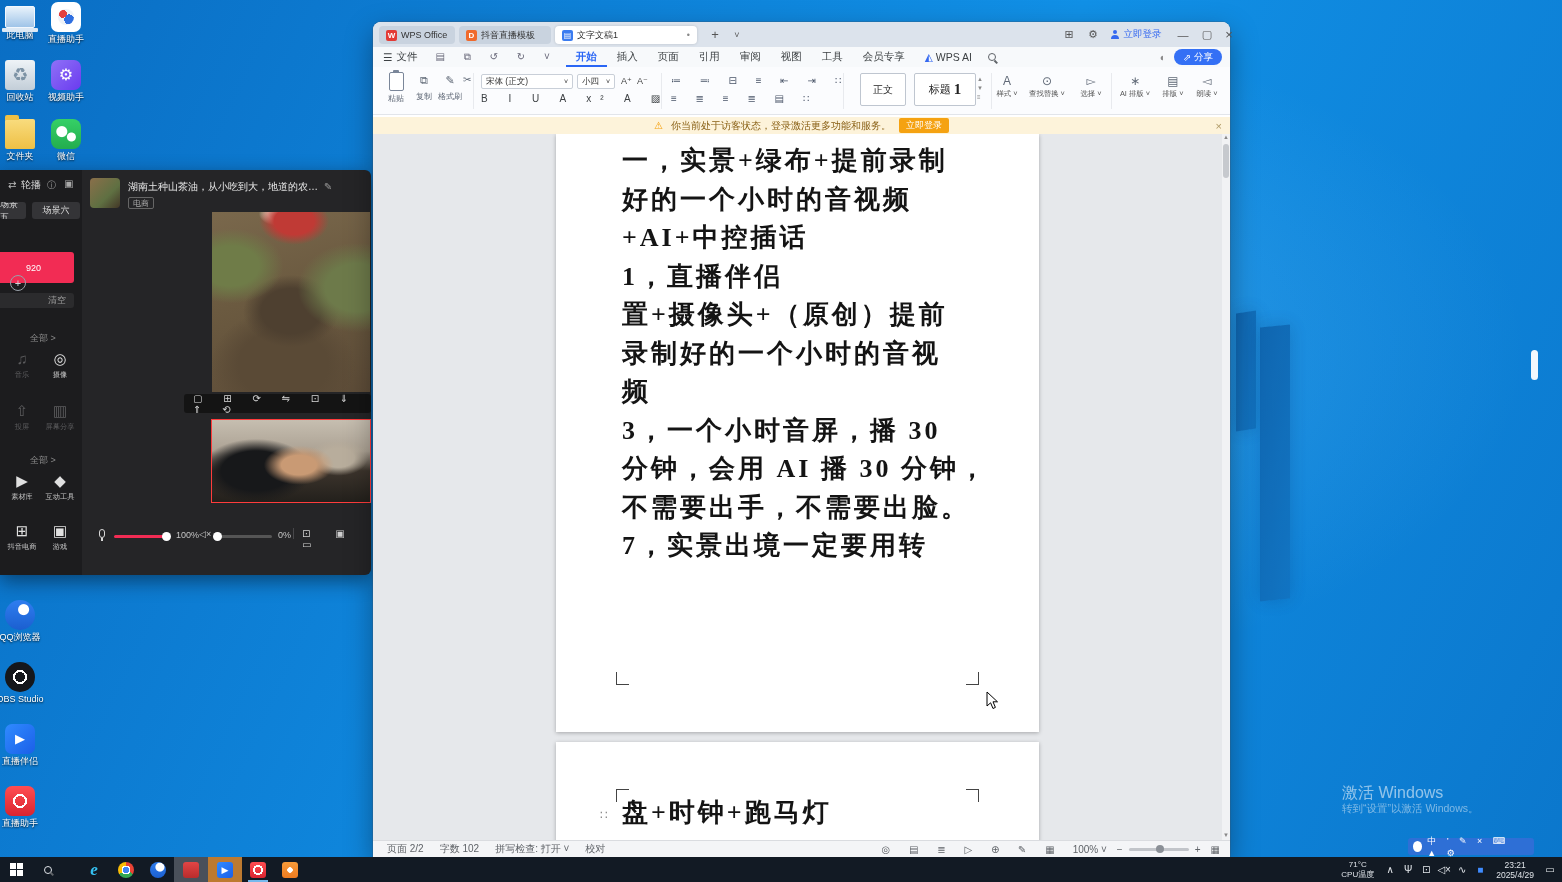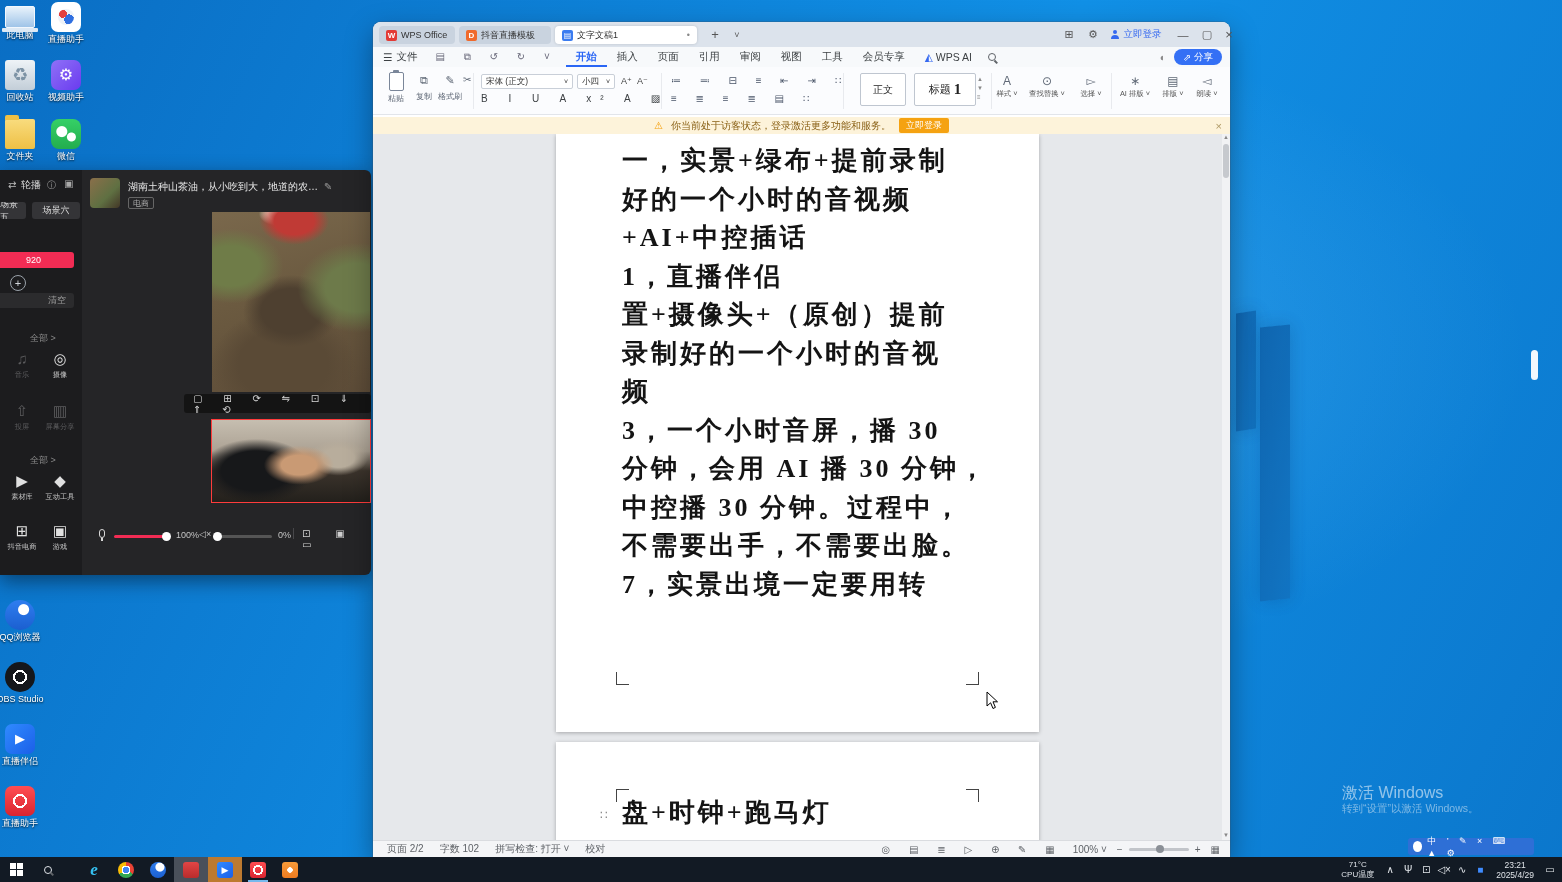--- a/index.html
+++ b/index.html
@@ -27,21 +27,21 @@
 .i-qqb{border-radius:50%;background:radial-gradient(circle at 62% 32%,#fff 0 5px,transparent 6px),linear-gradient(#2f7ef0,#1b5fd0)}
 .i-obs{border-radius:50%;background:radial-gradient(circle,transparent 0 5px,#fff 5px 7px,transparent 7px),#15171c}
 .i-comp{border-radius:7px;background:linear-gradient(135deg,#2f8bff,#1b5fe8);color:#fff;font-size:13px;line-height:30px}
 .i-redlive{border-radius:7px;background:radial-gradient(circle,transparent 0 5px,#fff 5px 7px,transparent 7px),linear-gradient(#ff4d52,#d92530)}
 .wmark1{font-size:16px;color:rgba(235,243,250,.6)}
 .wmark2{font-size:10.5px;color:rgba(235,243,250,.5)}
 
 #sapp{left:0;top:170px;width:371px;height:405px;background:#252527;border-radius:0 6px 6px 0;box-shadow:0 6px 20px rgba(0,0,0,.45);color:#ccc;font-size:9px}
 #sapp .side{position:absolute;left:0;top:0;width:82px;height:405px;background:#1c1c1e;border-radius:0 0 0 0}
 .stab{position:absolute;height:17px;background:#343437;border-radius:3px;color:#ddd;font-size:9px;display:flex;align-items:center;justify-content:center;overflow:hidden}
-.sbadge{position:absolute;left:0;top:82px;width:74px;height:16px;background:#f22c54;color:#fff;font-size:9px;display:flex;align-items:center;padding-left:26px;border-radius:0 3px 3px 0}
+.sbadge{position:absolute;left:0;top:82px;width:74px;height:31px;background:#f22c54;color:#fff;font-size:9px;display:flex;align-items:center;padding-left:26px;border-radius:0 3px 3px 0}
 .splus{position:absolute;left:10px;top:105px;width:16px;height:16px;border:1.5px solid #9aa2aa;border-radius:50%;color:#cfd4d9;font-size:11px;display:flex;align-items:center;justify-content:center}
 .sclear{position:absolute;left:0;top:123px;width:74px;height:15px;background:#2b2b2d;color:#9a9a9a;display:flex;align-items:center;justify-content:flex-end;padding-right:8px;border-radius:0 3px 3px 0}
 .ssec{position:absolute;color:#8a8a8a;font-size:9px}
 .src{position:absolute;width:36px;text-align:center}
 .src .ic{font-size:15px;line-height:18px}
 .src .lb{font-size:8px;margin-top:1px;white-space:nowrap;transform:scale(.9)}
 .dim .ic,.dim .lb{color:#5c5c5e}
 .lit .ic{color:#e0e0e0}.lit .lb{color:#c2c2c2}
 .vid1{background:
  radial-gradient(50px 34px at 52% 5%,#c03a35 0 40%,transparent 70%),
@@ -371,21 +371,20 @@
       <div class="a" style="left:66px;top:8px">
         <div class="dline">一，实景+绿布+提前录制</div>
         <div class="dline">好的一个小时的音视频</div>
         <div class="dline">+AI+中控插话</div>
         <div class="dline">1，直播伴侣</div>
         <div class="dline">置+摄像头+（原创）提前</div>
         <div class="dline">录制好的一个小时的音视</div>
         <div class="dline">频</div>
         <div class="dline">3，一个小时音屏，播 30</div>
         <div class="dline">分钟，会用 AI 播 30 分钟，</div>
-        <div class="dline">中控播 30 分钟。过程中，</div>
         <div class="dline">不需要出手，不需要出脸。</div>
         <div class="dline">7，实景出境一定要用转</div>
       </div>
       <div class="cm" style="left:60px;top:538px;border-left:1px solid;border-bottom:1px solid"></div>
       <div class="cm" style="left:410px;top:538px;border-right:1px solid;border-bottom:1px solid"></div>
     </div>
     <div class="page" style="top:608px;height:240px">
       <div class="cm" style="left:60px;top:47px;border-left:1px solid;border-top:1px solid"></div>
       <div class="cm" style="left:410px;top:47px;border-right:1px solid;border-top:1px solid"></div>
       <span class="a" style="left:44px;top:66px;color:#888;font-size:12px">∷</span>

